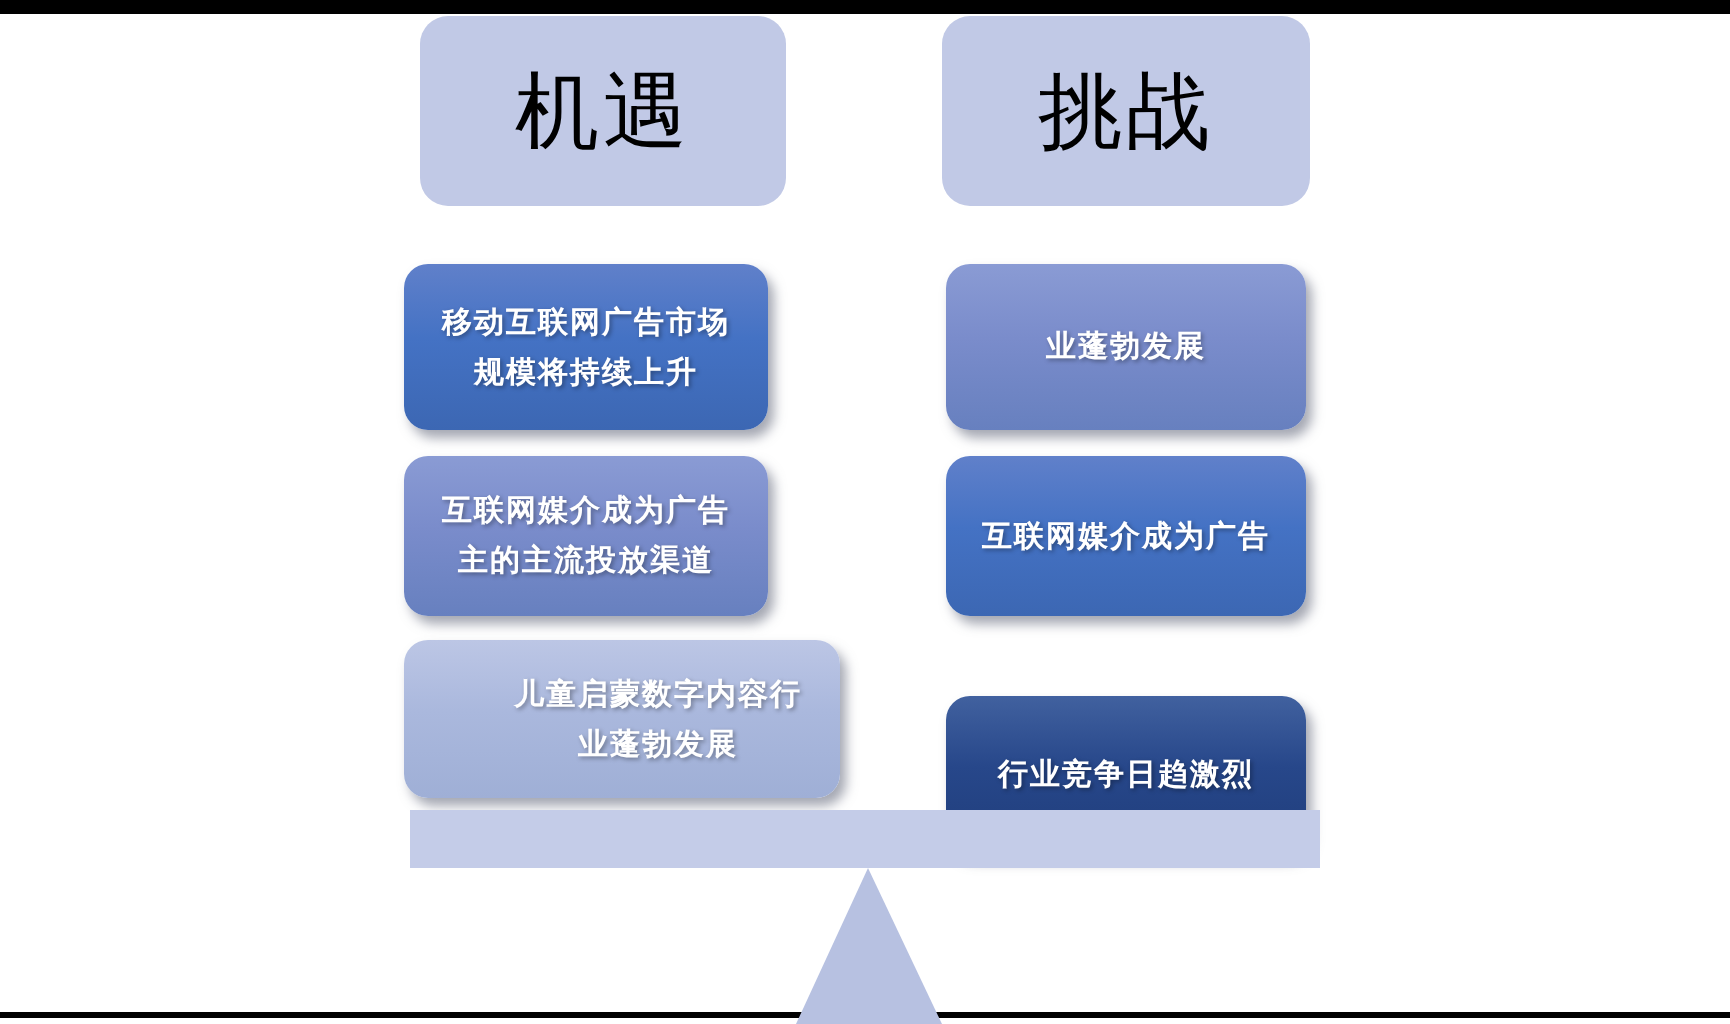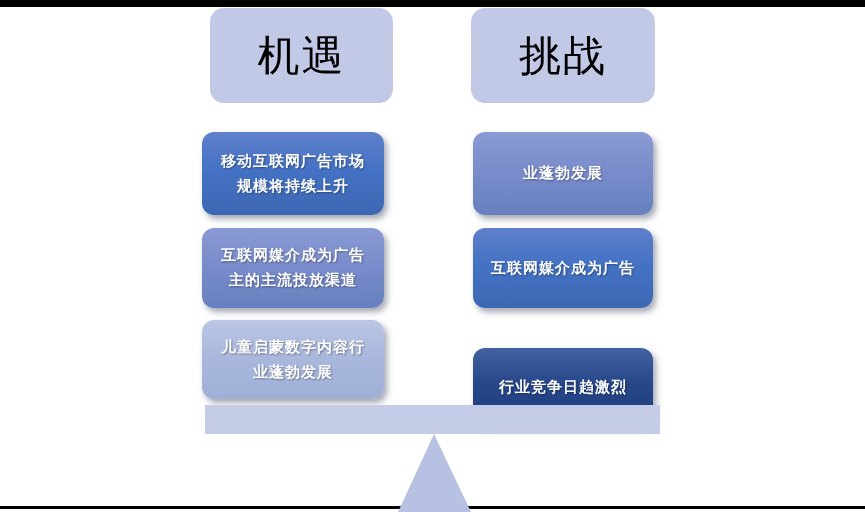--- a/index.html
+++ b/index.html
@@ -51,21 +51,21 @@
     z-index: 2;
   }
   .col-left  .item-box { left: 202px; width: 182px; }
   .col-right .item-box { left: 473px; width: 180px; }
   .row-1 { top: 132px; height: 83px; }
   .row-2 { top: 228px; height: 80px; }
   .row-3 { top: 320px; height: 79px; }
 
   .fill-blue  { background: linear-gradient(180deg, #6080ca 0%, #4472c4 45%, #3c67b3 100%); }
   .fill-mid   { background: linear-gradient(180deg, #8a9bd4 0%, #7a8ccb 45%, #6780bf 100%); }
-  .fill-light { background: linear-gradient(180deg, #bcc6e5 0%, #aab8dd 45%, #9fafd6 100%); }
+  .fill-light { background: linear-gradient(180deg, #bcc6e5 0%, #aab8dd 45%, #9fafd6 100%); padding-left: 36px; }
   .fill-navy  { background: linear-gradient(180deg, #41619f 0%, #27478a 45%, #1f3d7b 100%); margin-top: 28px; }
 
   .beam {
     position: absolute;
     left: 205px;
     top: 405px;
     width: 455px;
     height: 29px;
     background: #c4cce8;
     z-index: 2;

